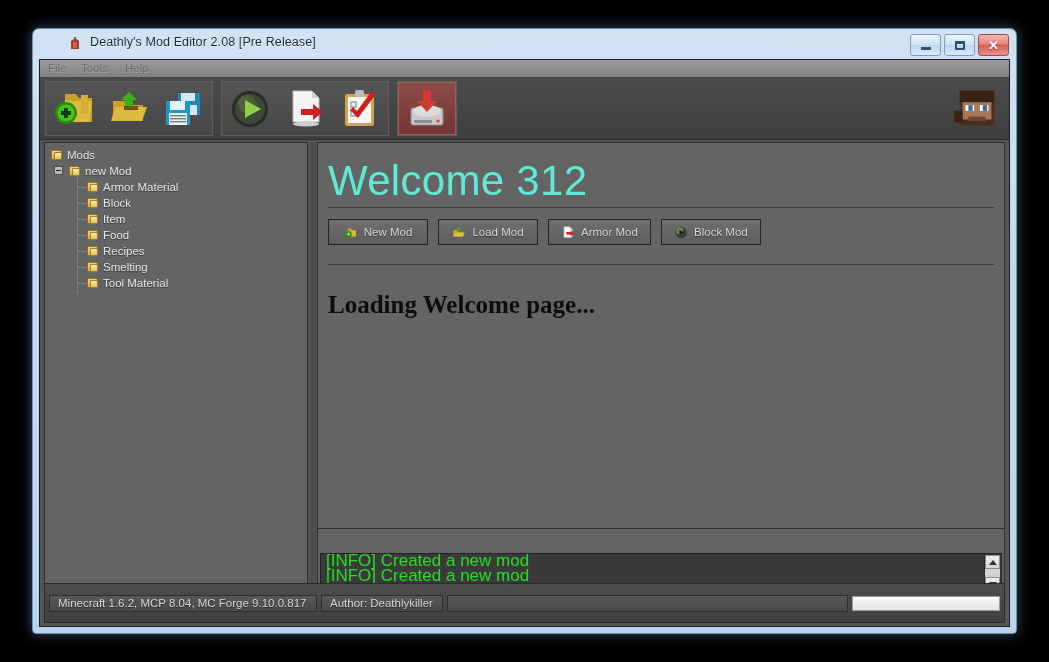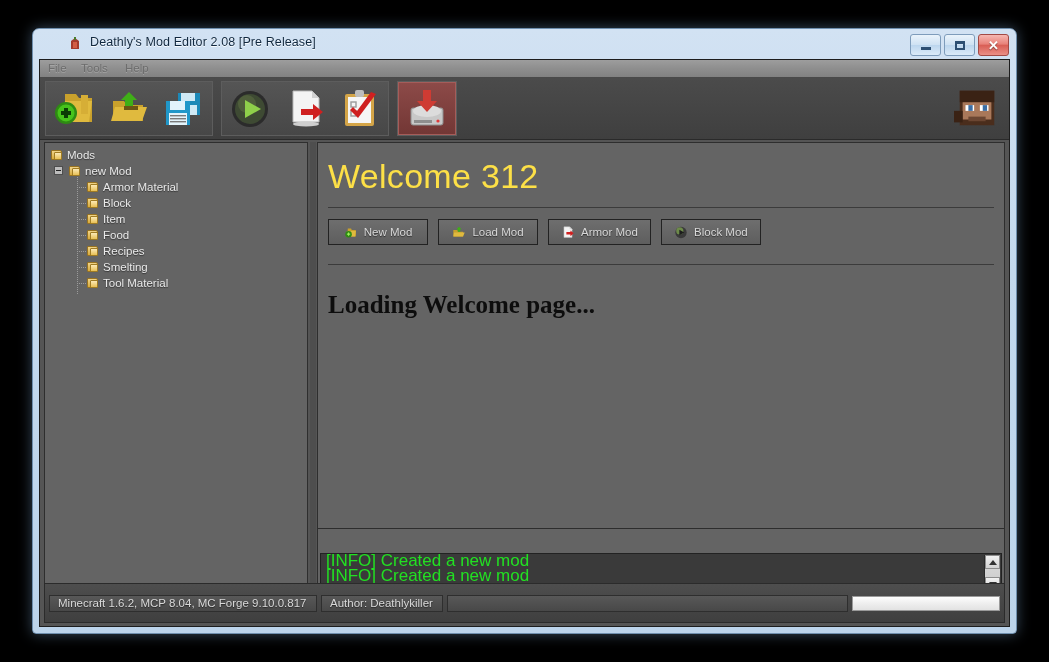--- a/index.html
+++ b/index.html
@@ -130,21 +130,21 @@
     display:flex;align-items:center;justify-content:center;
   }
   .expander i{display:block;width:5px;height:1px;background:#222;}
   .dash-v{position:absolute;left:32px;width:1px;background-image:linear-gradient(#9b9b9b 50%,transparent 50%);background-size:1px 2px;}
   .dash-h{position:absolute;height:1px;background-image:linear-gradient(90deg,#9b9b9b 50%,transparent 50%);background-size:2px 1px;}
 
   
   .welcome{position:absolute;left:0;top:0;right:0;bottom:66px;}
   .wtitle{
     position:absolute;left:10px;top:14px;
-    font-size:34px;color:#fde047;font-weight:400;letter-spacing:.3px;
+    font-size:42px;color:#5eead4;font-weight:400;letter-spacing:.3px;
   }
   .hr{
     position:absolute;left:10px;right:10px;height:1px;background:#3b3b3b;
   }
   .btnrow{position:absolute;left:10px;top:76px;display:flex;gap:10px;}
   .wbtn2{
     height:26px;min-width:100px;
     background:linear-gradient(180deg,#6e6e6e 0%,#5e5e5e 100%);
     border:1px solid #222;
     display:flex;align-items:center;justify-content:center;gap:6px;

